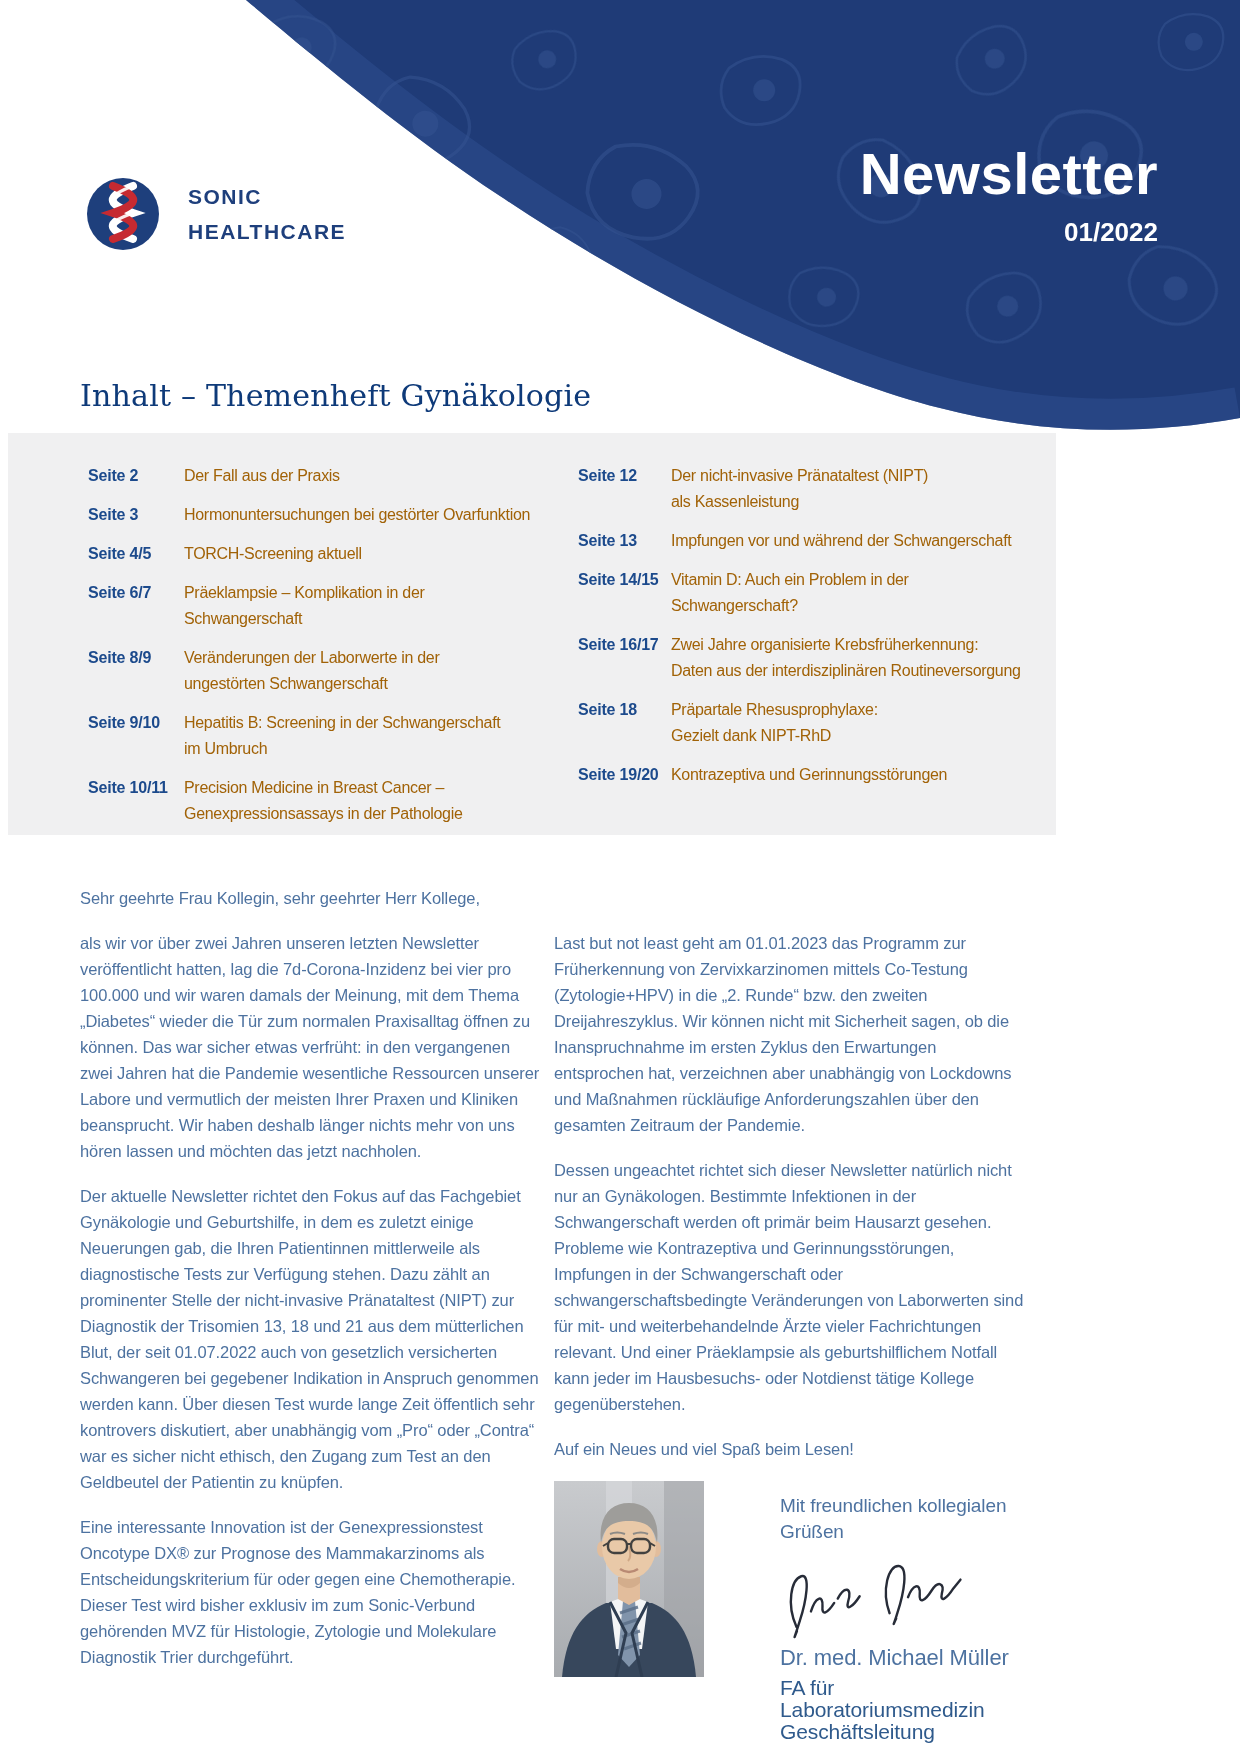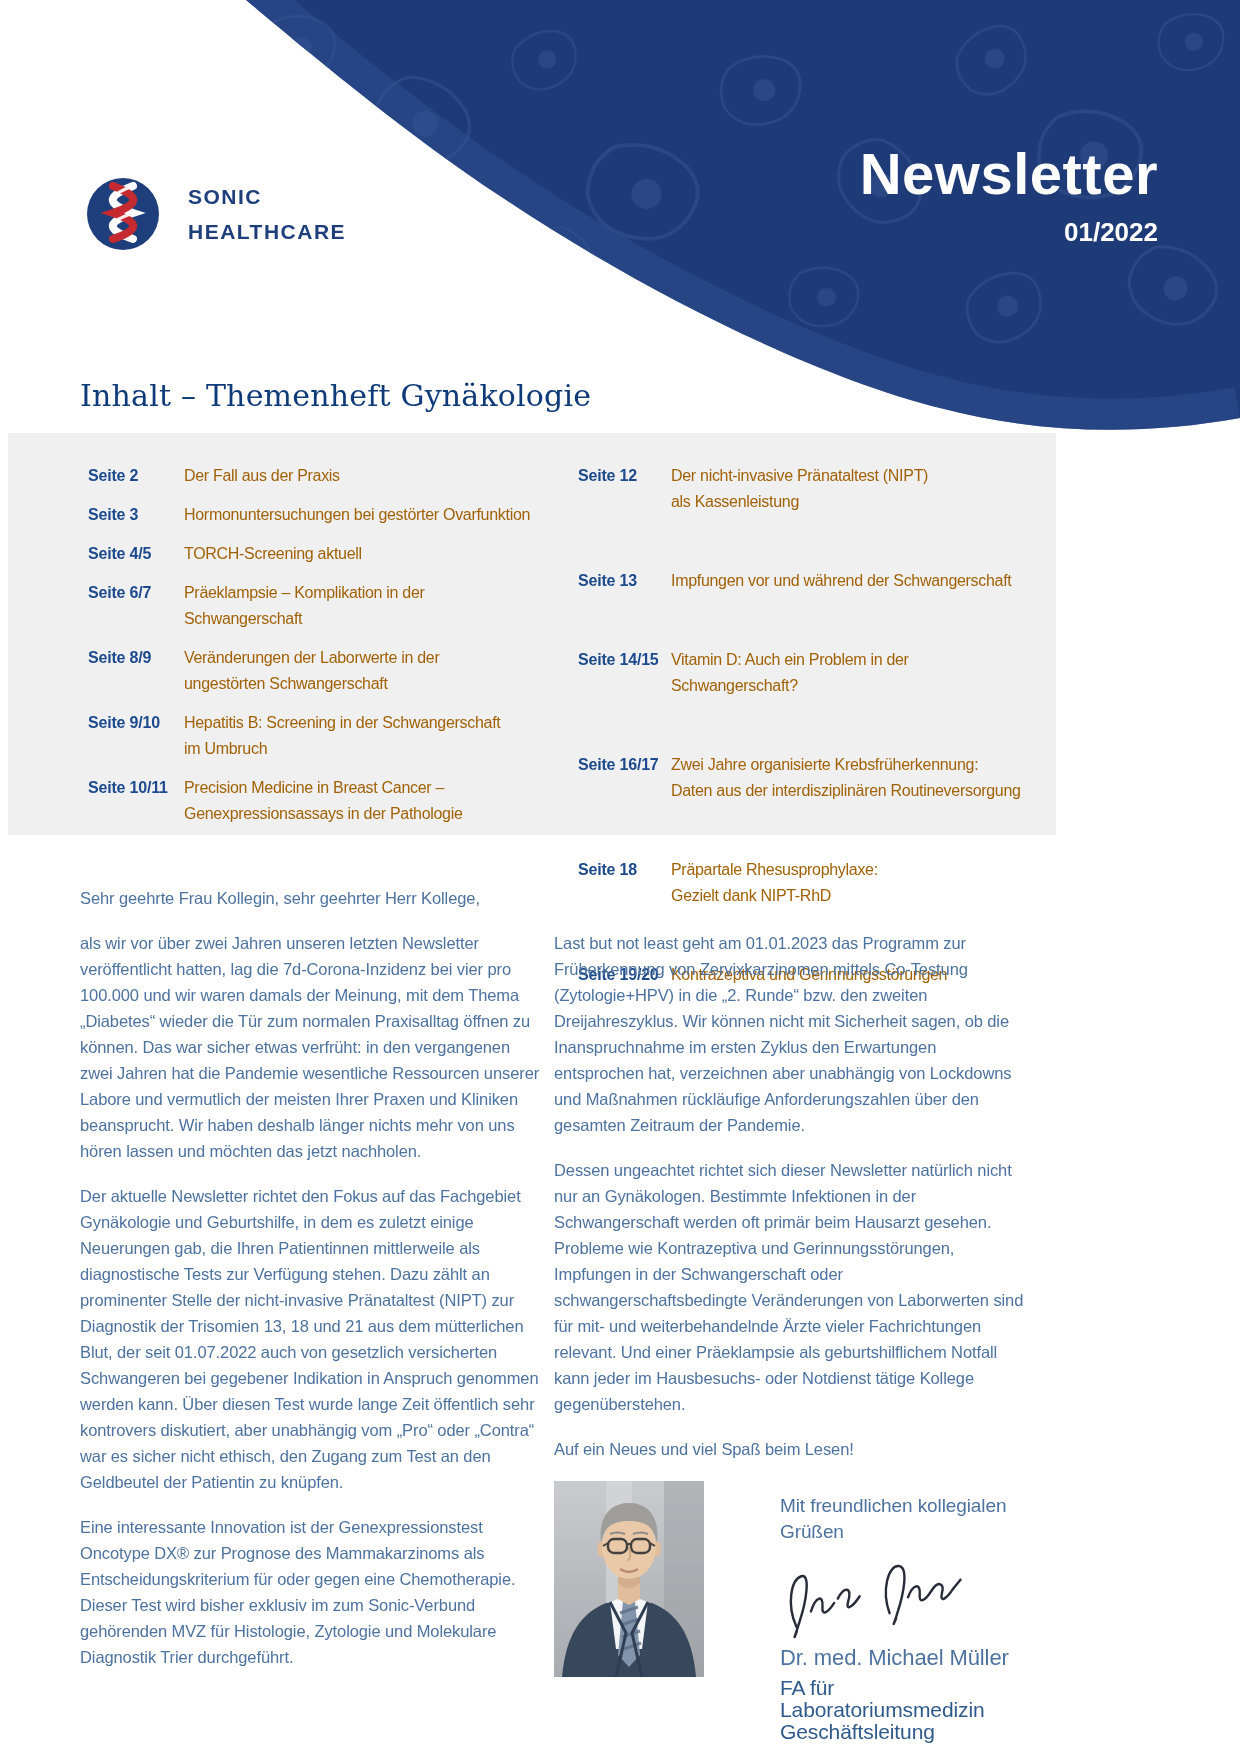--- a/index.html
+++ b/index.html
@@ -18,21 +18,21 @@
              letter-spacing:1.5px;line-height:35px;}
 
   
   .inhalt-heading{position:absolute;top:378px;left:80px;margin:0;
       font-family:"DejaVu Serif","Liberation Serif",serif;
       font-size:30px;font-weight:400;color:#0e3a79;letter-spacing:.2px;}
   .toc{position:absolute;top:433px;left:0;width:1048px;height:402px;background:#f0f0f1;
        box-sizing:border-box;padding:30px 0 0 80px;display:flex;margin-left:8px;}
   .toc-col{display:flex;flex-direction:column;}
   .toc-col.left{width:452px;margin-right:38px;}
-  .toc-col.right{width:470px;gap:40px;}
+  .toc-col.right{width:470px;}
   .toc-row{display:flex;margin-bottom:13px;font-size:16px;line-height:26px;letter-spacing:-0.2px;}
   .toc-page{width:96px;flex:0 0 96px;font-weight:700;color:#1c4a8c;}
   .toc-col.right .toc-page{width:93px;flex:0 0 93px;}
   .toc-title{color:#a16207;white-space:pre;letter-spacing:-0.3px;}
 
   
   .letter{position:absolute;top:885px;left:80px;width:958px;display:flex;
           color:#4d72a0;font-size:16.5px;line-height:26px;letter-spacing:-0.1px;}
   .col-left{width:460px;margin-right:14px;flex:0 0 460px;}
   .col-right{width:470px;flex:0 0 470px;padding-top:45px;box-sizing:border-box;}

